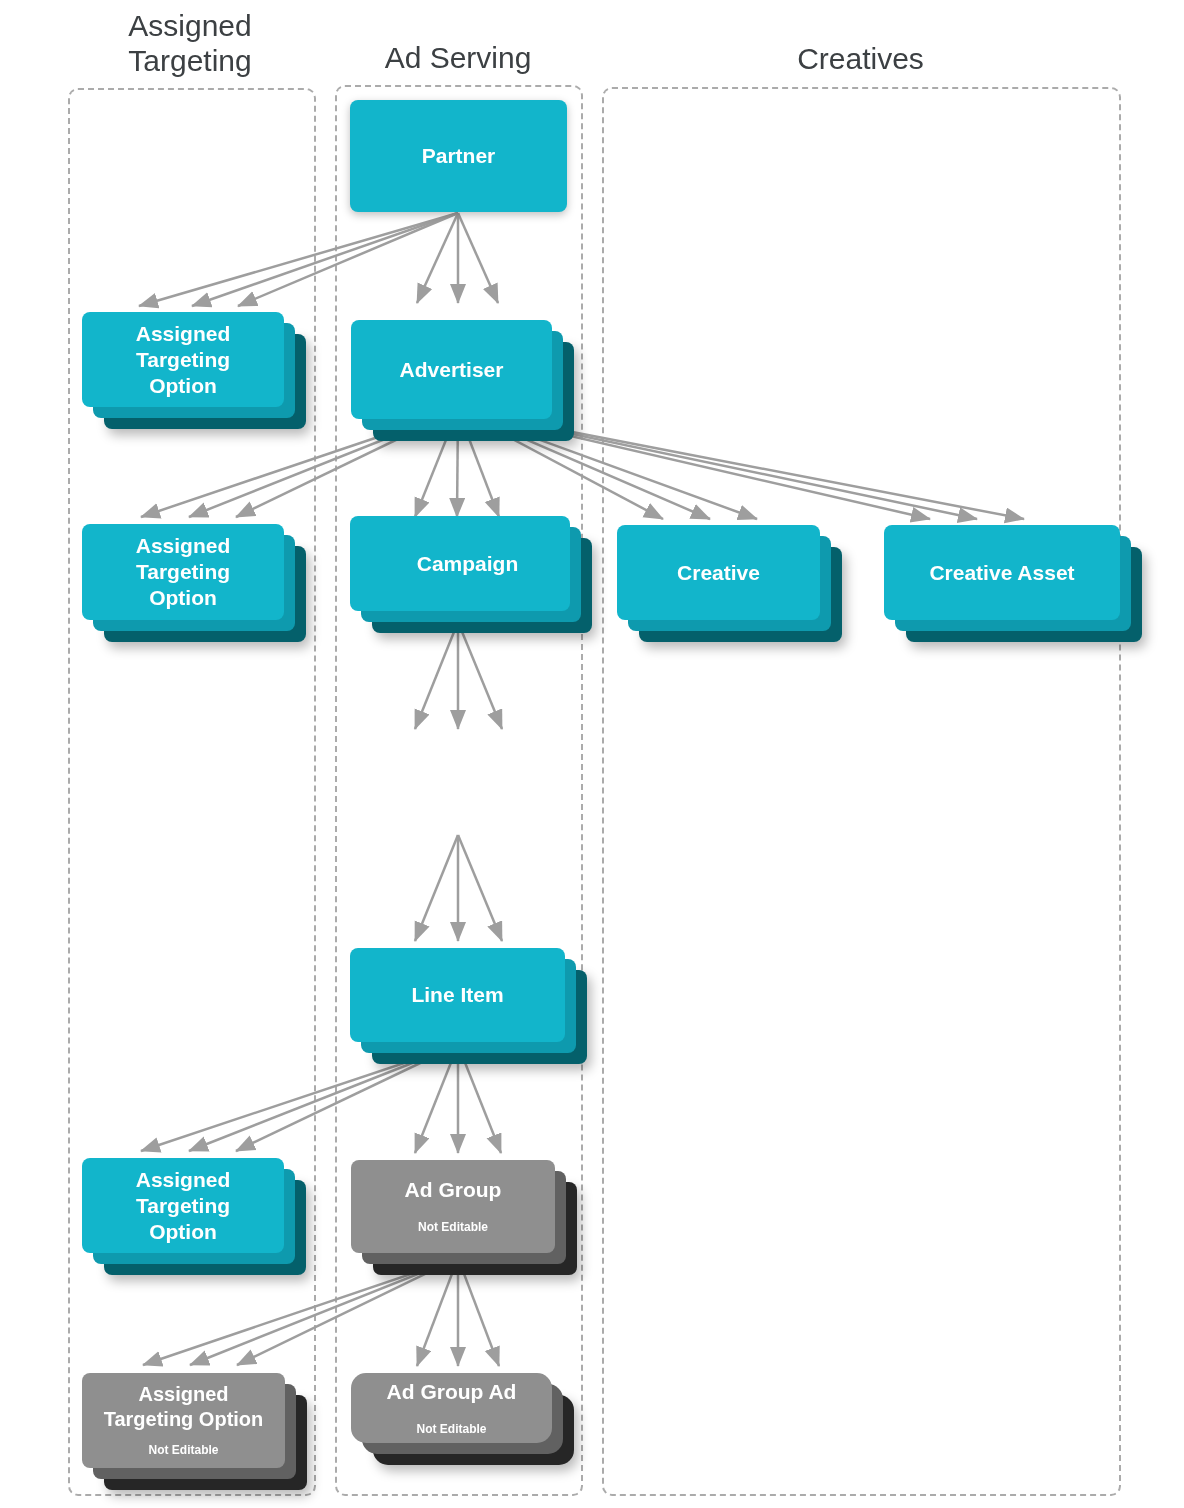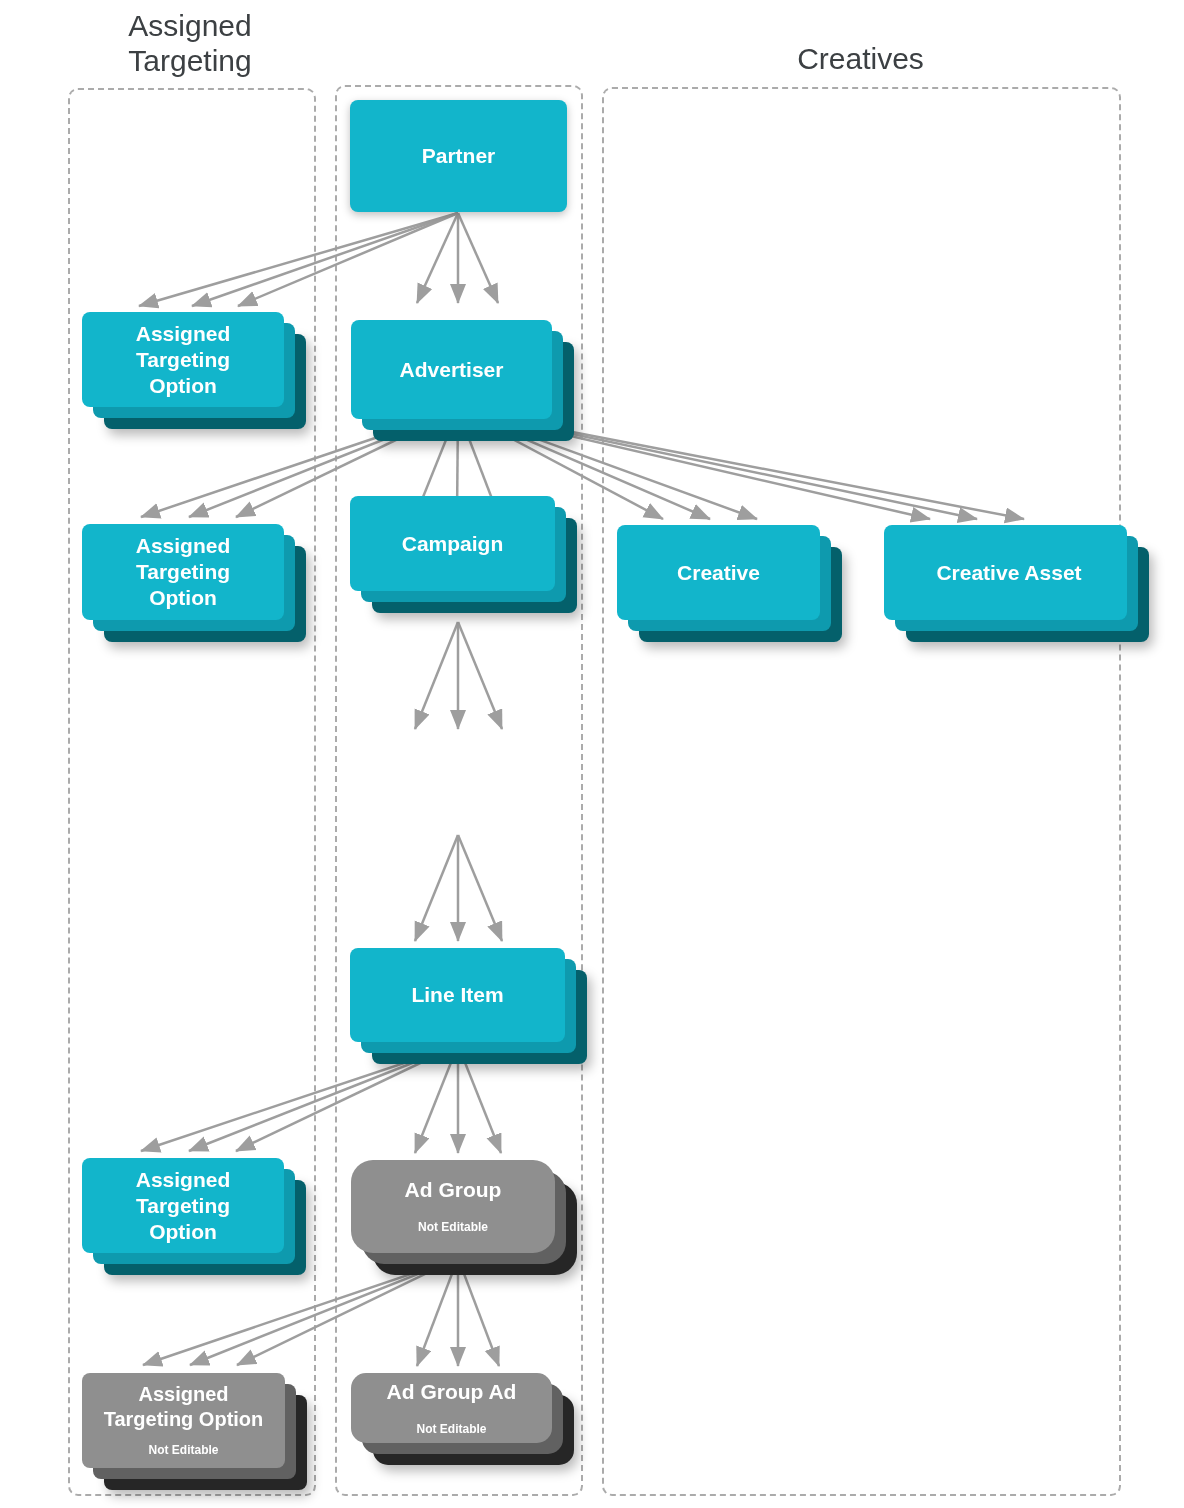--- a/index.html
+++ b/index.html
@@ -36,20 +36,21 @@
                26px 28px 12px rgba(0,0,0,0.28);
   }
 </style>
 </head>
 <body>
 
 <div class="canvas">
 
   <div class="heading" style="left:70px;top:8px;width:240px;">Assigned
 Targeting</div>
+  <div class="heading" style="left:335px;top:40px;width:246px;">Ad Serving</div>
   <div class="heading" style="left:602px;top:41px;width:517px;">Creatives</div>
 
   <div class="col" style="left:68px;top:88px;width:244px;height:1404px;"></div>
   <div class="col" style="left:335px;top:85px;width:244px;height:1407px;"></div>
   <div class="col" style="left:602px;top:87px;width:515px;height:1405px;"></div>
 
   <svg class="arrows" width="1184" height="1508" viewBox="0 0 1184 1508">
     <defs>
       <marker id="arw" markerUnits="userSpaceOnUse" markerWidth="22" markerHeight="18" refX="19" refY="8" orient="auto">
         <path d="M0,0 L20,8 L0,16 Z" fill="#9e9e9e"></path>
@@ -120,44 +121,44 @@
 Targeting
 Option</div>
   </div>
 
   <div class="box cyan stack" style="left:82px;top:524px;width:202px;height:96px;">
     <div class="label">Assigned
 Targeting
 Option</div>
   </div>
 
-  <div class="box cyan stack" style="left:350px;top:496px;width:205px;height:95px;">
+  <div class="box cyan stack" style="left:350px;top:516px;width:205px;height:95px;padding-left:15px;">
     <div class="label">Campaign</div>
   </div>
 
   <div class="box cyan stack" style="left:617px;top:525px;width:203px;height:95px;">
     <div class="label">Creative</div>
   </div>
 
-  <div class="box cyan stack" style="left:884px;top:525px;width:236px;height:95px;padding-left:7px;">
+  <div class="box cyan stack" style="left:884px;top:525px;width:236px;height:95px;">
     <div class="label">Creative Asset</div>
   </div>
 
 
   <div class="box cyan stack" style="left:350px;top:948px;width:215px;height:94px;">
     <div class="label">Line Item</div>
   </div>
 
   <div class="box cyan stack" style="left:82px;top:1158px;width:202px;height:95px;">
     <div class="label">Assigned
 Targeting
 Option</div>
   </div>
 
-  <div class="box gray stack" style="left:351px;top:1160px;width:204px;height:93px;border-radius:22px;">
+  <div class="box gray stack" style="left:351px;top:1160px;width:204px;height:93px;">
     <div class="label">Ad Group</div>
     <div class="note">Not Editable</div>
   </div>
 
   <div class="box gray stack tight" style="left:82px;top:1373px;width:203px;height:95px;">
     <div class="label">Assigned
 Targeting Option</div>
     <div class="note">Not Editable</div>
   </div>
 

